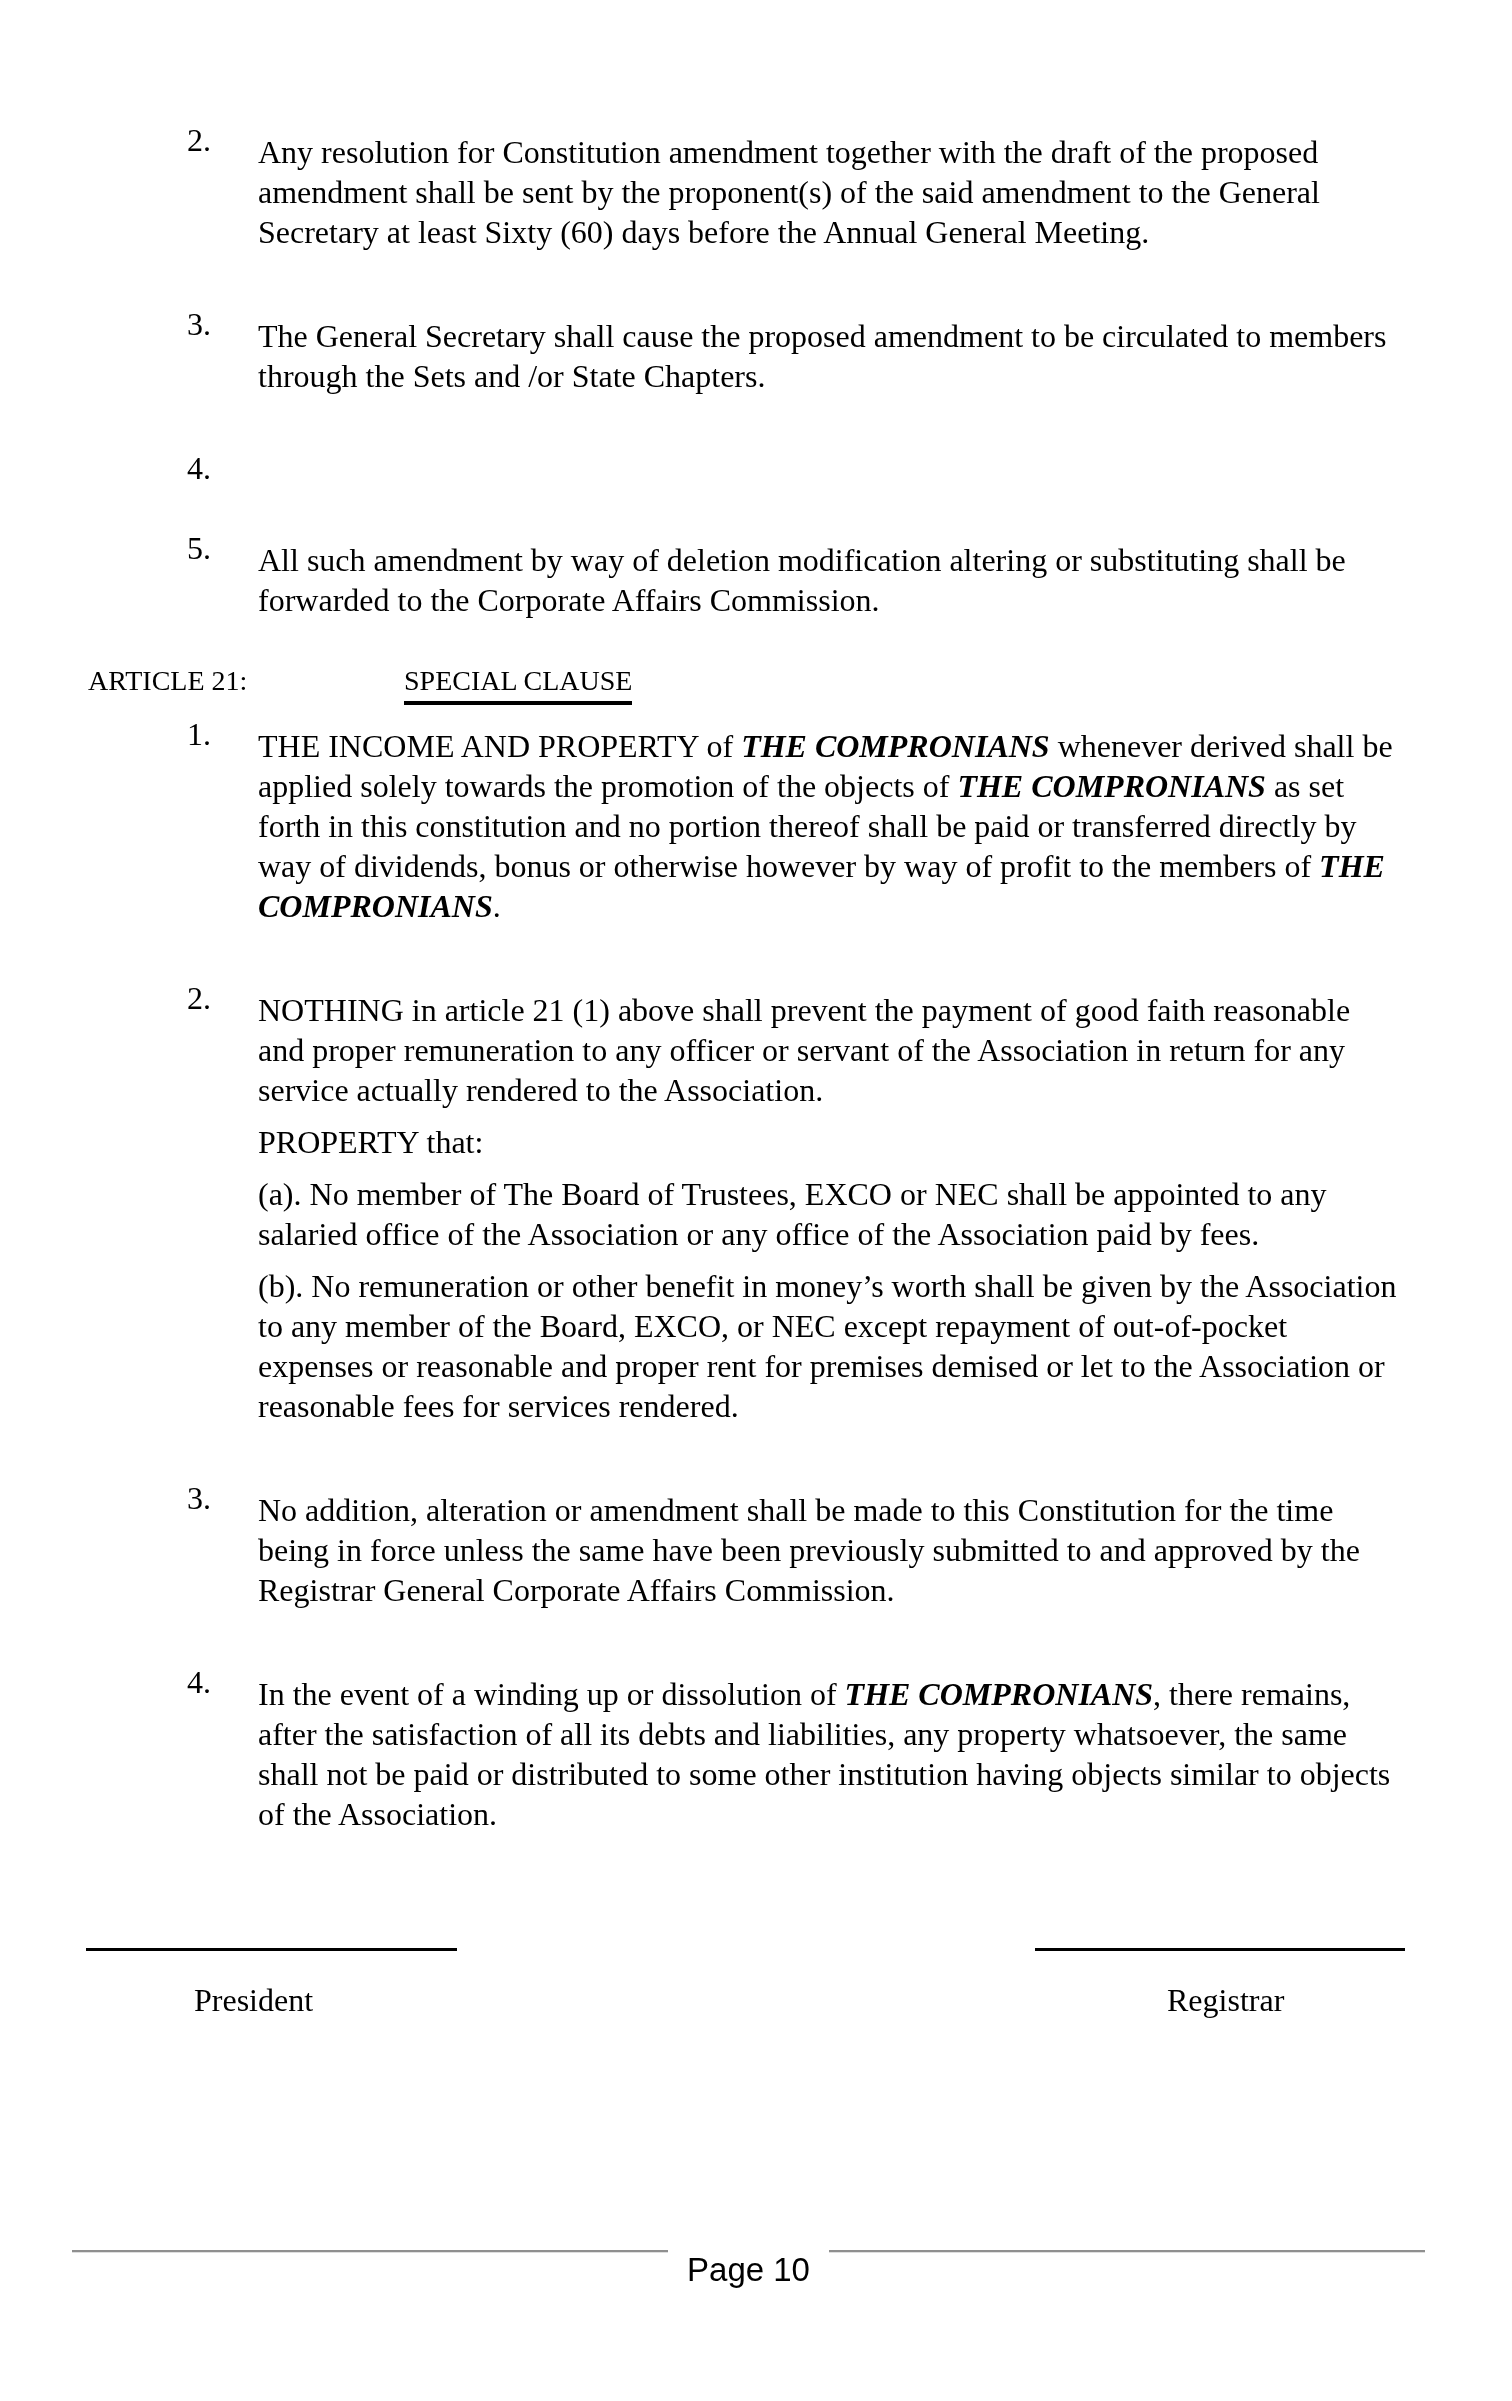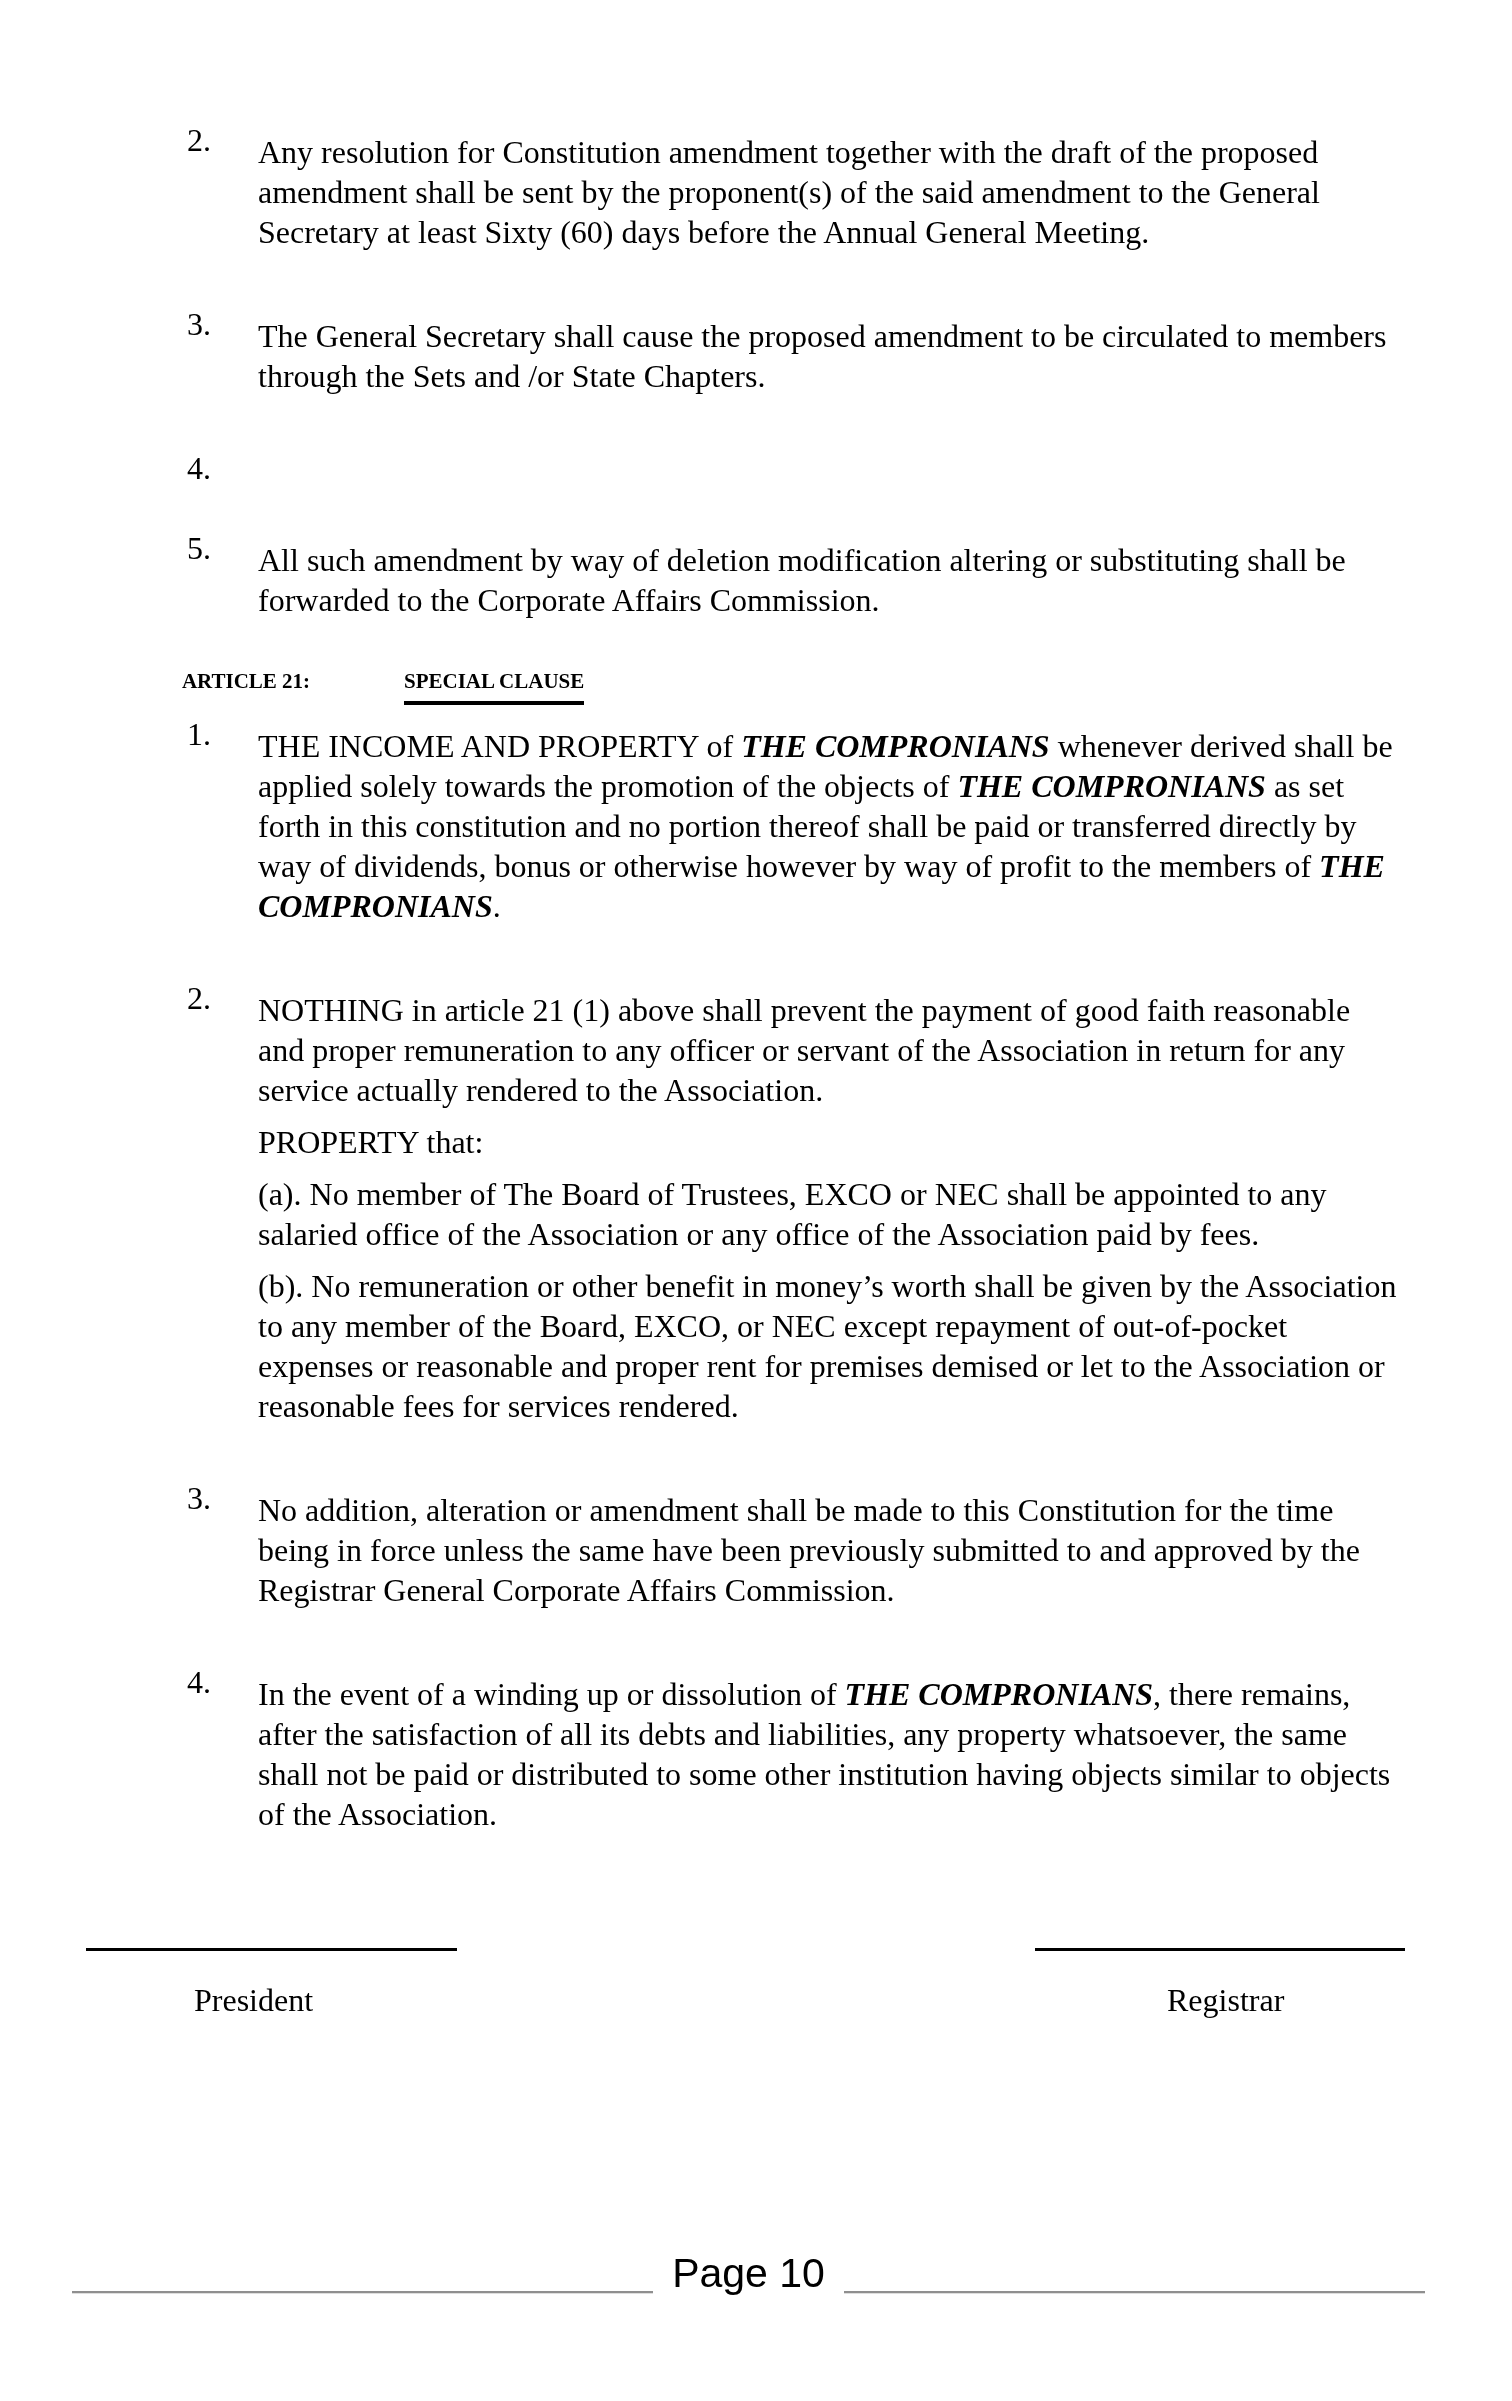--- a/index.html
+++ b/index.html
@@ -35,24 +35,23 @@
   .body {
     flex: 0 0 1166px;
     max-width: 1166px;
   }
   .body p { margin: 12px; }
   .gap-top { margin-top: 40px; }
   .bold { font-weight: bold; font-style: italic; }
   h2.article-heading {
     display: flex;
     margin: -10.7px 0 9.1px 88px;
-    font-size: 21px;
+    font-size: 28px;
     line-height: 40px;
-    font-weight: bold;
-    text-align: center;
+    font-weight: normal;
   }
   .art-label { flex: 0 0 316px; }
   .art-title {
     display: inline-block;
     border-bottom: 4.6px solid #000000;
   }
   .sig-block {
     position: absolute;
     top: 1948px;
     left: 0;
@@ -76,24 +75,24 @@
   }
   .sig-label.left  { left: 194px; }
   .sig-label.right { left: 1167px; }
   .footer {
     position: absolute;
     top: 2250px;
     left: 72px;
     width: 1353px;
     height: 43px;
     display: flex;
-    align-items: flex-end;
+    align-items: flex-start;
     gap: 19px;
     font-family: "Liberation Sans", sans-serif;
-    font-size: 41px;
+    font-size: 33px;
     line-height: 40px;
   }
   .footer-rule {
     flex: 1 1 auto;
     height: 2.3px;
     background: #8f8f8f;
     box-shadow: 0 0.8px 0 #d6d6d6;
   }
   .page-number { flex: 0 0 auto; white-space: nowrap; }
 </style>

